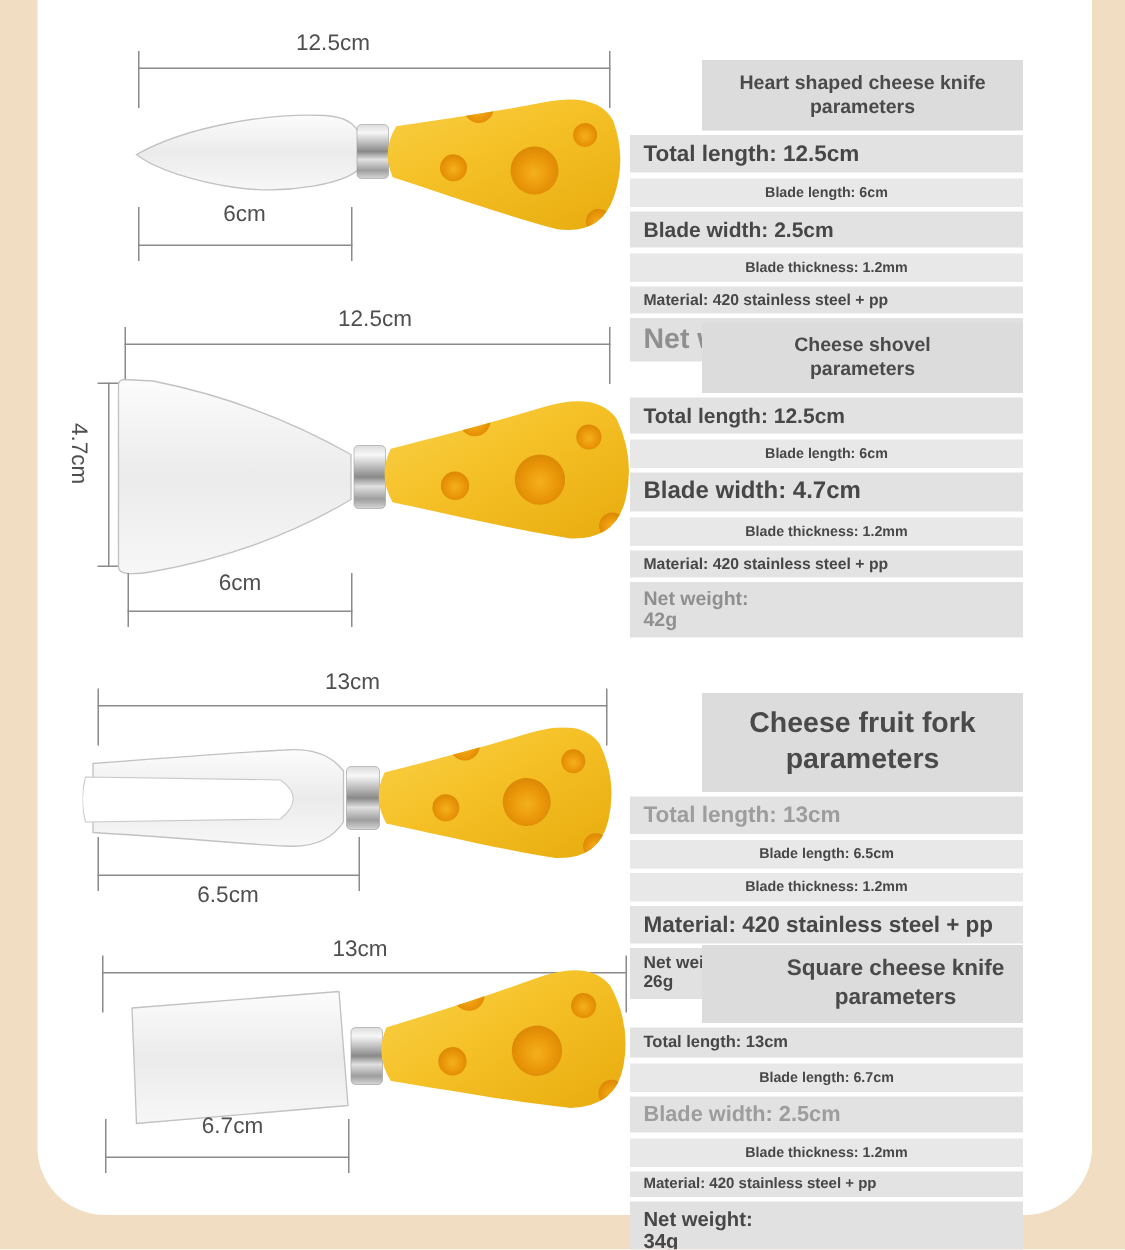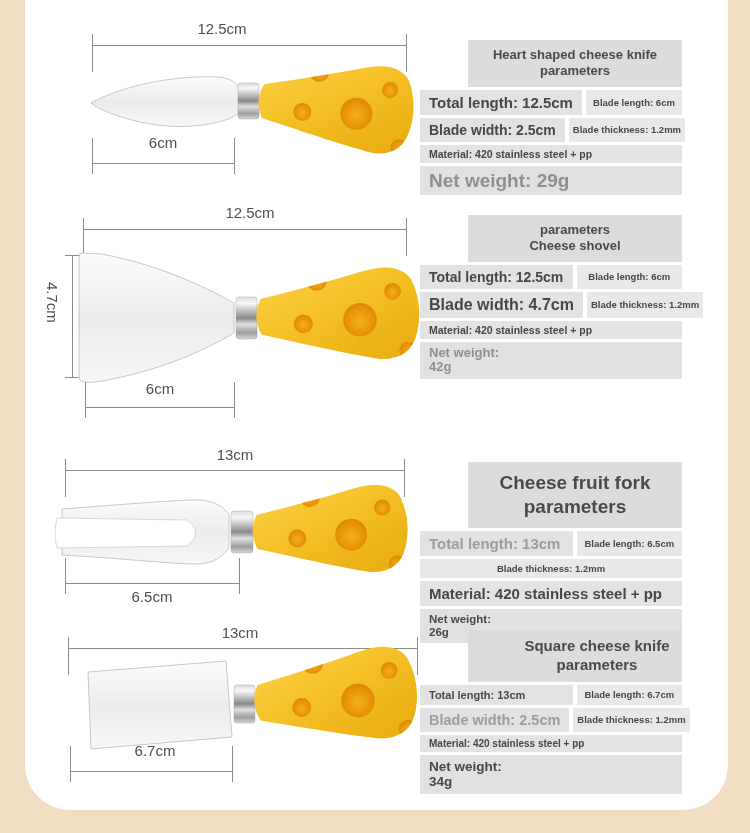--- a/index.html
+++ b/index.html
@@ -19,21 +19,21 @@
              white-space:nowrap;}
   .dim-label.vertical{transform:none;writing-mode:vertical-rl;}
 
   .knife{position:absolute;}
 
   
   .panel{position:absolute;left:420px;width:262px;color:#474747;}
   .panel-title{background:#dcdcdc;text-align:center;font-weight:bold;font-size:13px;
                color:#4a4a4a;padding:7px 4px;line-height:1.25;margin-left:48px;}
   .panel-title span{display:block;}
-  .spec-row{display:flex;gap:4px;margin-top:3px;}
+  .spec-row{display:flex;gap:4px;margin-top:3px;flex-direction:column;}
   .cell-left{flex:1.38;background:#e2e2e2;padding:4px 9px;font-weight:bold;font-size:14px;
              white-space:nowrap;display:flex;align-items:center;}
   .cell-right{flex:1;background:#e8e8e8;padding:4px 4px;font-weight:bold;font-size:9.5px;
               display:flex;align-items:center;justify-content:center;white-space:nowrap;text-align:center;}
   .material-row{background:#e3e3e3;margin-top:3px;padding:3px 9px;font-size:10.5px;
                 font-weight:bold;white-space:nowrap;}
   .weight-row{background:#e1e1e1;margin-top:3px;padding:4px 9px;font-weight:bold;line-height:1.15;}
   .weight-row span{display:block;}
 
   .p1 .cell-left{font-size:15px;}
@@ -157,22 +157,22 @@
           <use href="#cheeseHandle"></use>
         </g>
     </svg>
     <div class="dim-label" style="left:160px;top:380px">6cm</div>
     <div class="hdim ticks-up" style="left:85px;top:407px;width:150px">
       <div class="tick" style="left:0"></div>
         <div class="tick" style="right:0"></div>
     </div>
     <div class="panel p2" style="top:215px">
       <div class="panel-title">
-        <span>parameters</span>
-          <span>Cheese shovel</span>
+        <span>Cheese shovel</span>
+          <span>parameters</span>
       </div>
       <div class="spec-row row1">
         <span class="cell-left">Total length: 12.5cm</span>
         <span class="cell-right">Blade length: 6cm</span>
       </div>
       <div class="spec-row row2">
         <span class="cell-left">Blade width: 4.7cm</span>
         <span class="cell-right">Blade thickness: 1.2mm</span>
       </div>
       <div class="material-row">Material: 420 stainless steel + pp</div>

